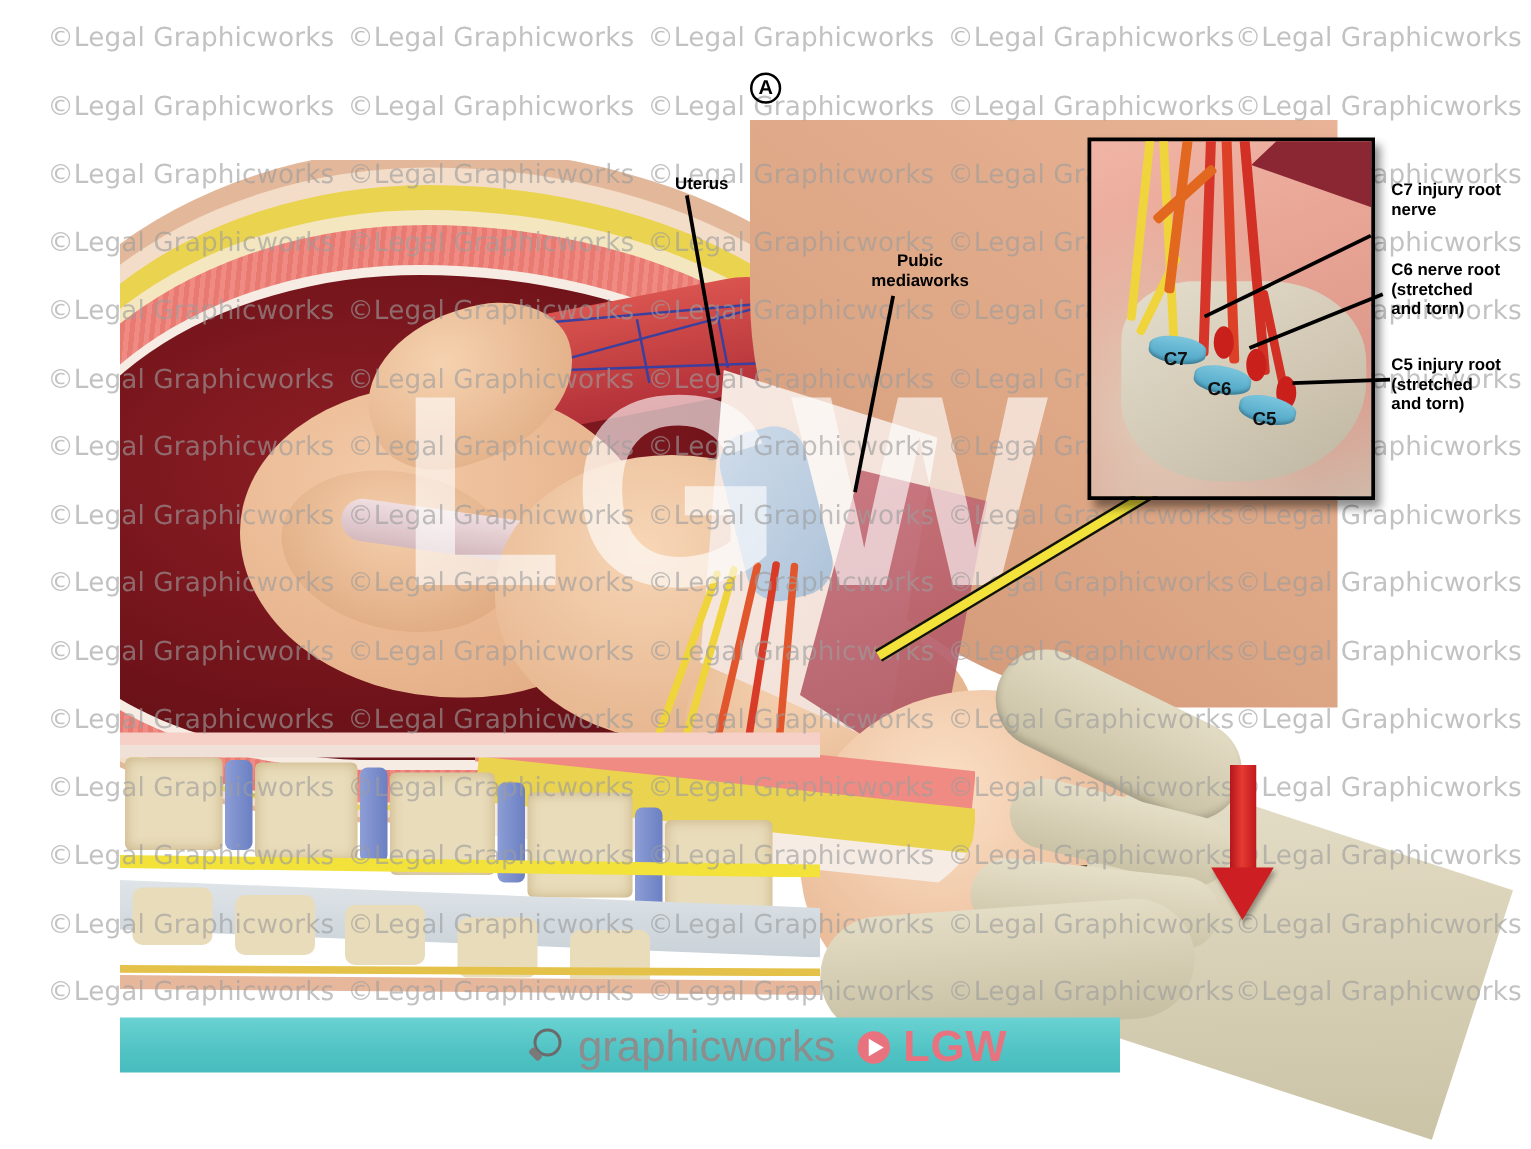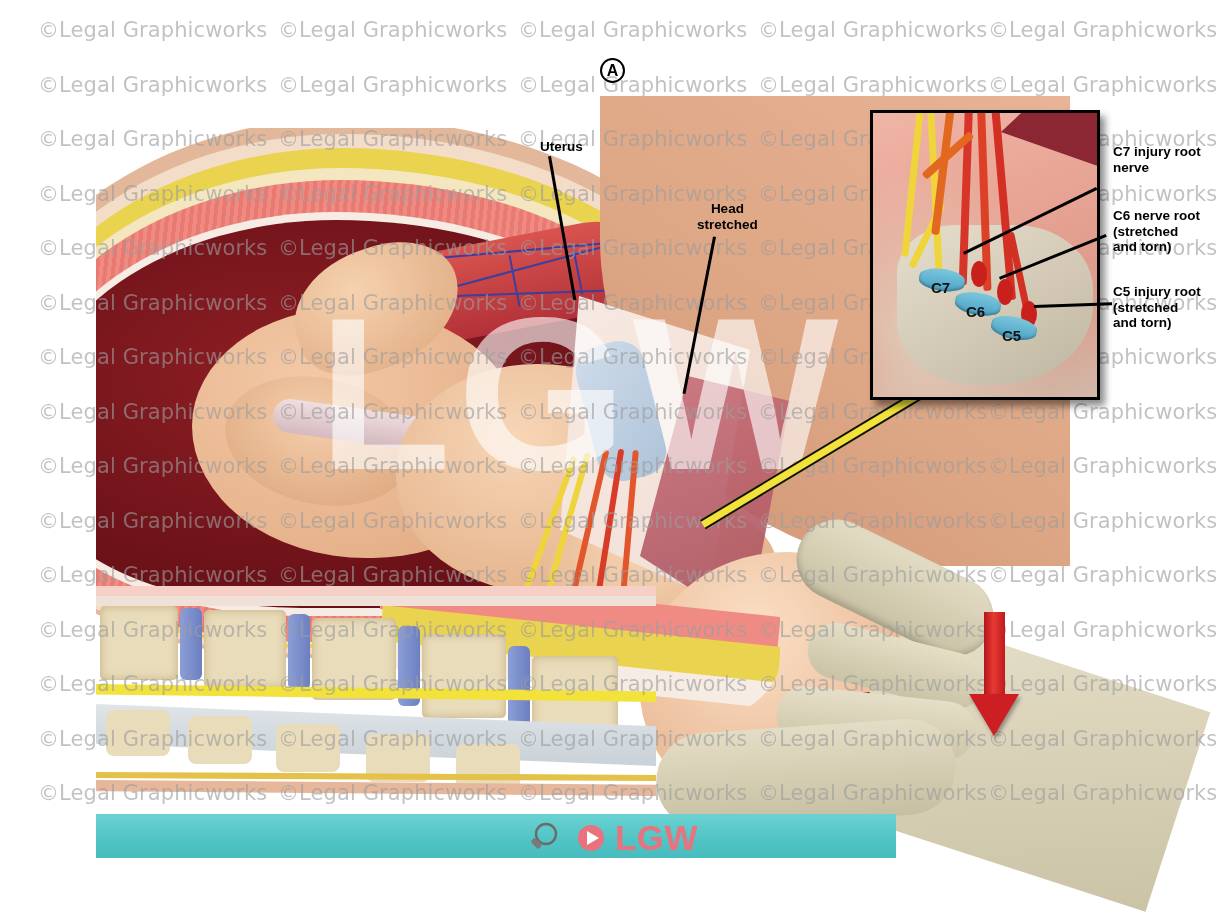--- a/index.html
+++ b/index.html
@@ -319,22 +319,22 @@
   <div class="lead" style="left:1034px;top:305px;width:78px;height:3px;transform:rotate(-2deg);"></div>
 
   <div class="abs" style="z-index:50;left:700px;top:520px;width:260px;height:7px;
               background:#f2e23a;border-top:2px solid #111;border-bottom:2px solid #111;
               transform:rotate(-31deg);transform-origin:0 0;"></div>
 
   <div class="callout" style="left:540px;top:139px;">Uterus</div>
   <div class="lead" style="left:551px;top:156px;width:146px;height:2.5px;transform:rotate(80deg);transform-origin:0 0;"></div>
 
   <div class="callout" style="left:697px;top:201px;text-align:center;">
-    <div>Head</div>
-    <div>stretched</div>
+    <div>Pubic</div>
+    <div>mediaworks</div>
   </div>
   <div class="lead" style="left:716px;top:237px;width:160px;height:2.5px;transform:rotate(101deg);transform-origin:0 0;"></div>
 
   <div class="callout" style="left:1113px;top:144px;">
     <div>C7 injury root</div>
     <div>nerve</div>
   </div>
   <div class="callout" style="left:1113px;top:208px;">
     <div>C6 nerve root</div>
     <div>(stretched</div>
@@ -351,20 +351,21 @@
   </div>
 
   <div id="teal"></div>
   <div id="logo-row">
     <span style="display:inline-block;width:34px;height:34px;position:relative;">
       <svg width="34" height="34" viewBox="0 0 34 34">
         <circle cx="19" cy="13" r="10" fill="none" stroke="#6b6b6b" stroke-width="2.4"></circle>
         <rect x="4" y="19" width="11" height="6" rx="2" fill="#7a7a7a" transform="rotate(45 9 22)"></rect>
       </svg>
     </span>
+    <span class="lg2">graphicworks</span>
     <span style="display:inline-block;width:30px;height:30px;margin-left:6px;">
       <svg width="30" height="30" viewBox="0 0 30 30">
         <circle cx="15" cy="15" r="13" fill="#e8737f"></circle>
         <polygon points="11,8 23,15 11,22" fill="#ffffff"></polygon>
       </svg>
     </span>
     <span class="lg1">LGW</span>
   </div>
 
 </div>

